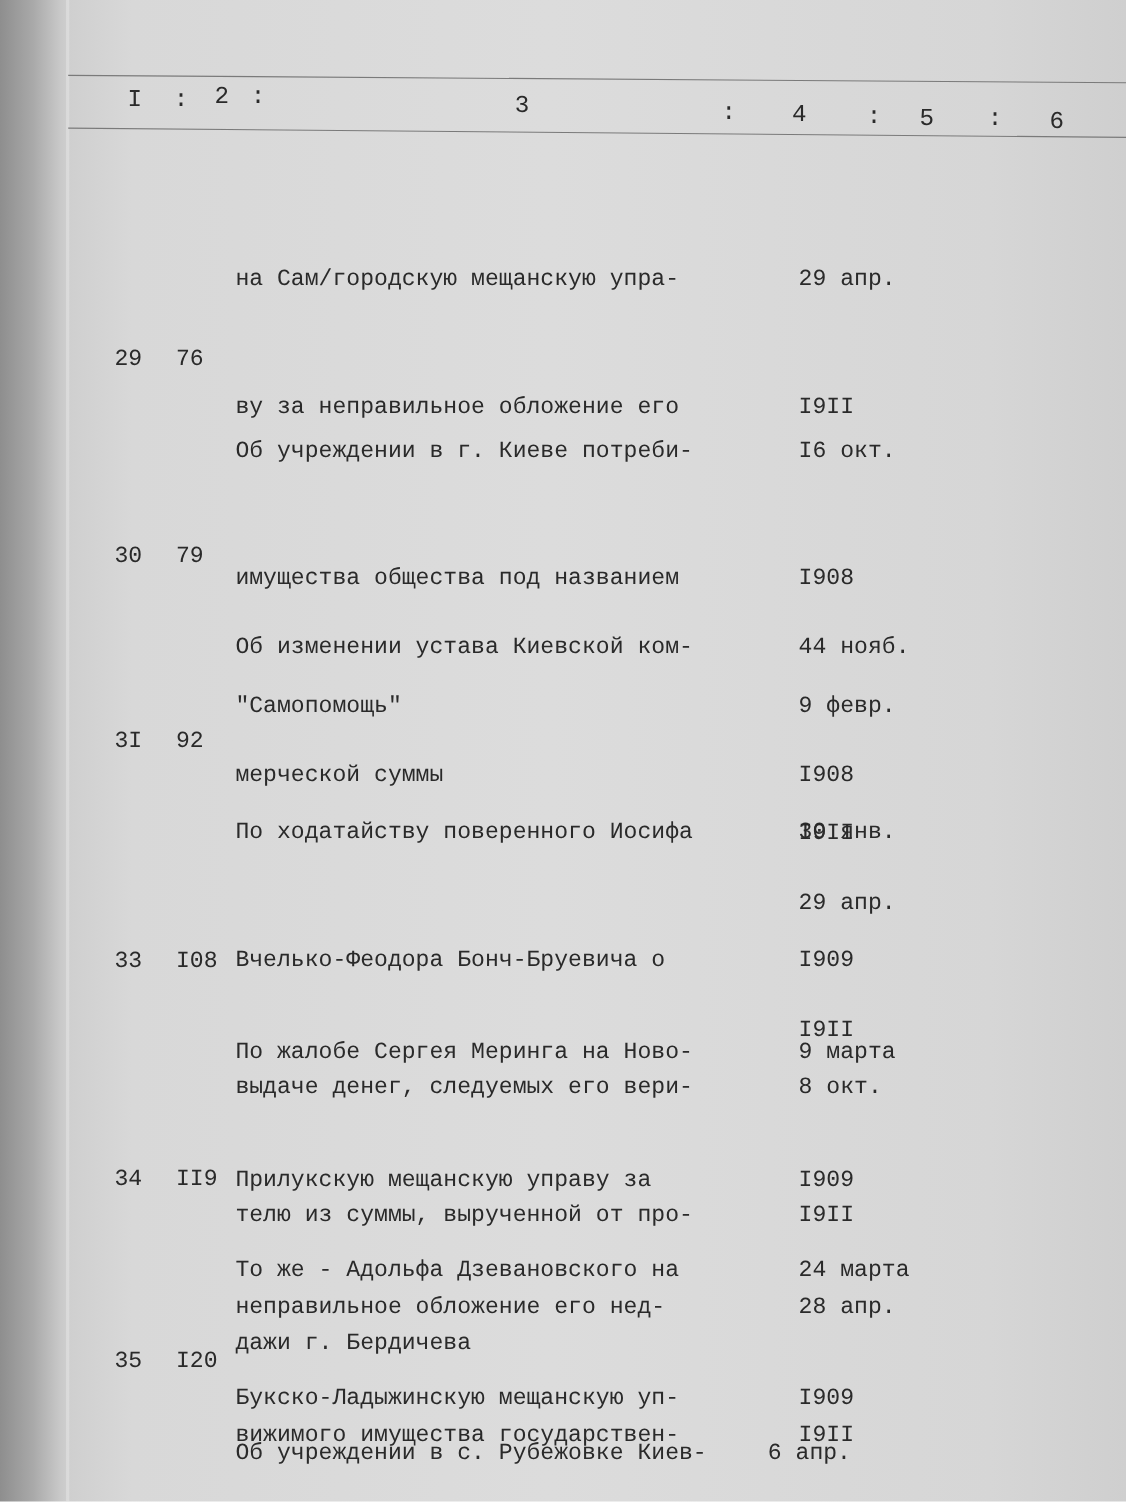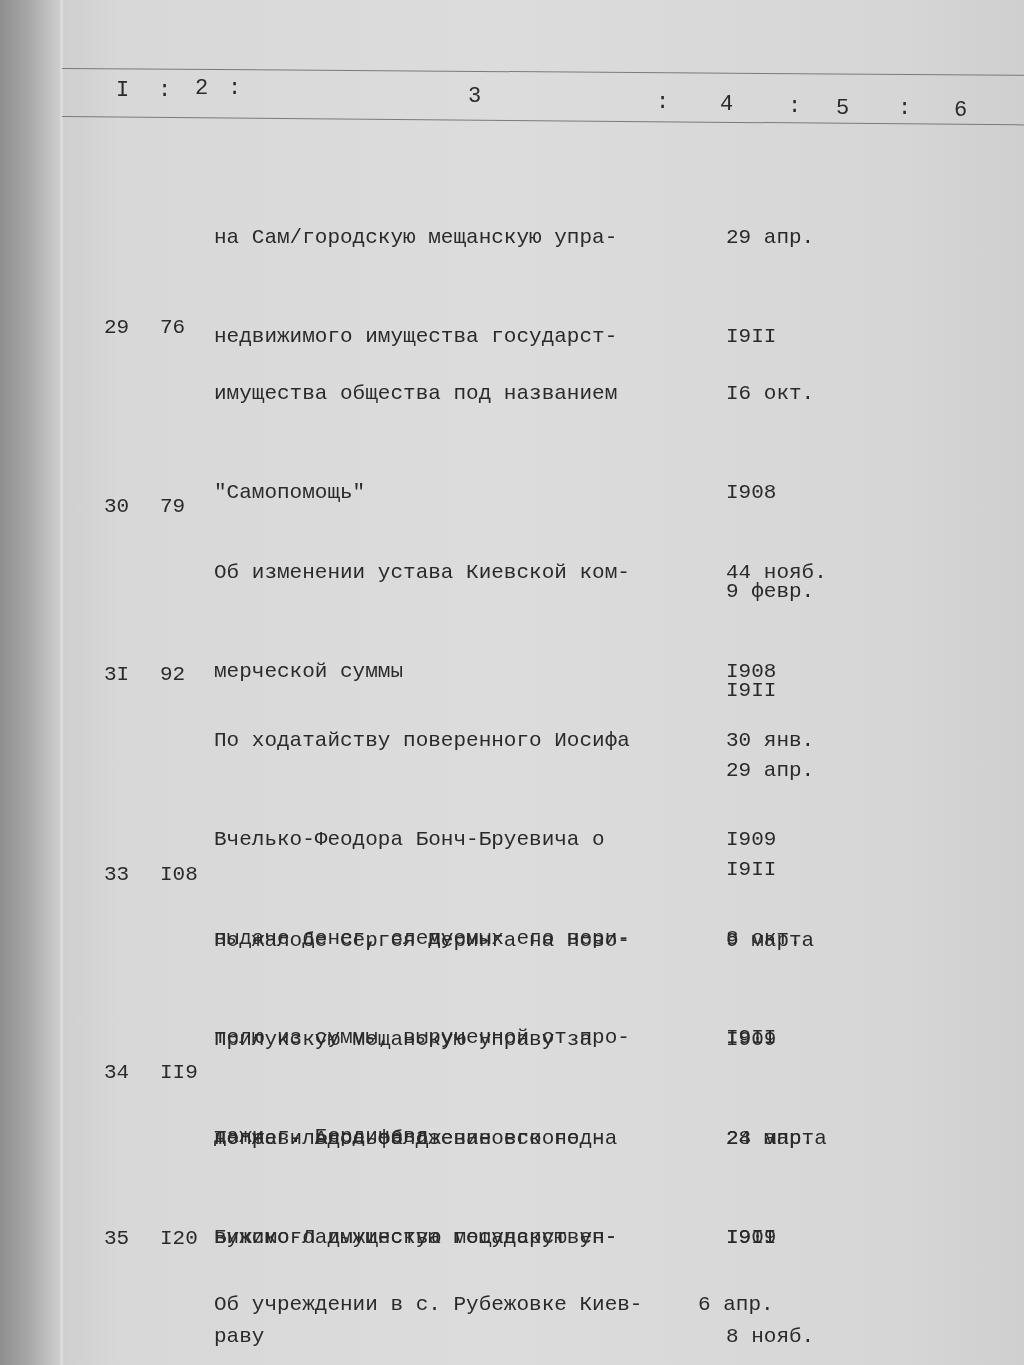--- a/index.html
+++ b/index.html
@@ -16,21 +16,21 @@
   .rule { position: absolute; left: 62px; right: 0; height: 1px; background: #7a7a7a; }
   .rule.top { top: 68px; transform: rotate(0.4deg); transform-origin: left; }
   .rule.bottom { top: 116px; transform: rotate(0.5deg); transform-origin: left; }
   .header { position: absolute; top: 76px; left: 0; width: 1024px; height: 40px; font-size: 22px; }
   .header span { position: absolute; }
   .row { position: absolute; left: 0; width: 1024px; font-size: 21px; line-height: 33px; }
   .c1 { position: absolute; left: 104px; width: 40px; }
   .c2 { position: absolute; left: 160px; width: 50px; }
   .c3 { position: absolute; left: 214px; width: 470px; white-space: pre; }
   .c4 { position: absolute; left: 726px; width: 120px; white-space: pre; }
-  .line { display: block; }
+  .line { display: block; margin-top: 17px; }
 </style>
 </head>
 <body>
 
 <div class="page-edge"></div>
 <div class="rule top"></div>
 <div class="rule bottom"></div>
 
 <div class="header">
   <span style="left:116px;top:2px">I</span>
@@ -44,32 +44,33 @@
   <span style="left:836px;top:20px">5</span>
   <span style="left:898px;top:20px">:</span>
   <span style="left:954px;top:22px">6</span>
 </div>
 
 <div class="row" style="top:155px">
   <span class="c1"></span>
   <span class="c2"></span>
   <span class="c3">
     <span class="line">на Сам/городскую мещанскую упра-</span>
-    <span class="line">недвижимого имущества государст-</span>
+    <span class="line">ву за неправильное обложение его</span>
   </span>
   <span class="c4">
     <span class="line">29 апр.</span>
     <span class="line">I9II</span>
   </span>
 </div>
 
 <div class="row" style="top:311px">
   <span class="c1">29</span>
   <span class="c2">76</span>
   <span class="c3">
+    <span class="line">Об учреждении в г. Киеве потреби-</span>
     <span class="line">имущества общества под названием</span>
     <span class="line">"Самопомощь"</span>
   </span>
   <span class="c4">
     <span class="line">I6 окт.</span>
     <span class="line">I908</span>
     <span class="line">9 февр.</span>
     <span class="line">I9II</span>
   </span>
 </div>

